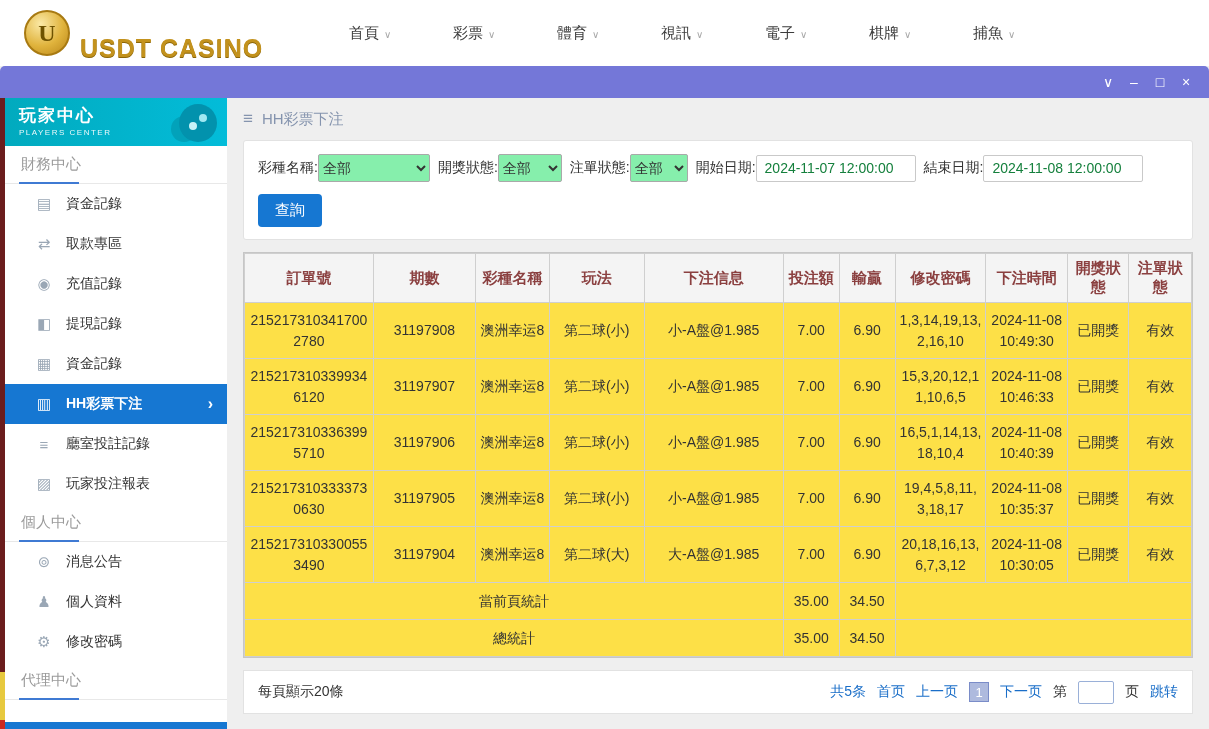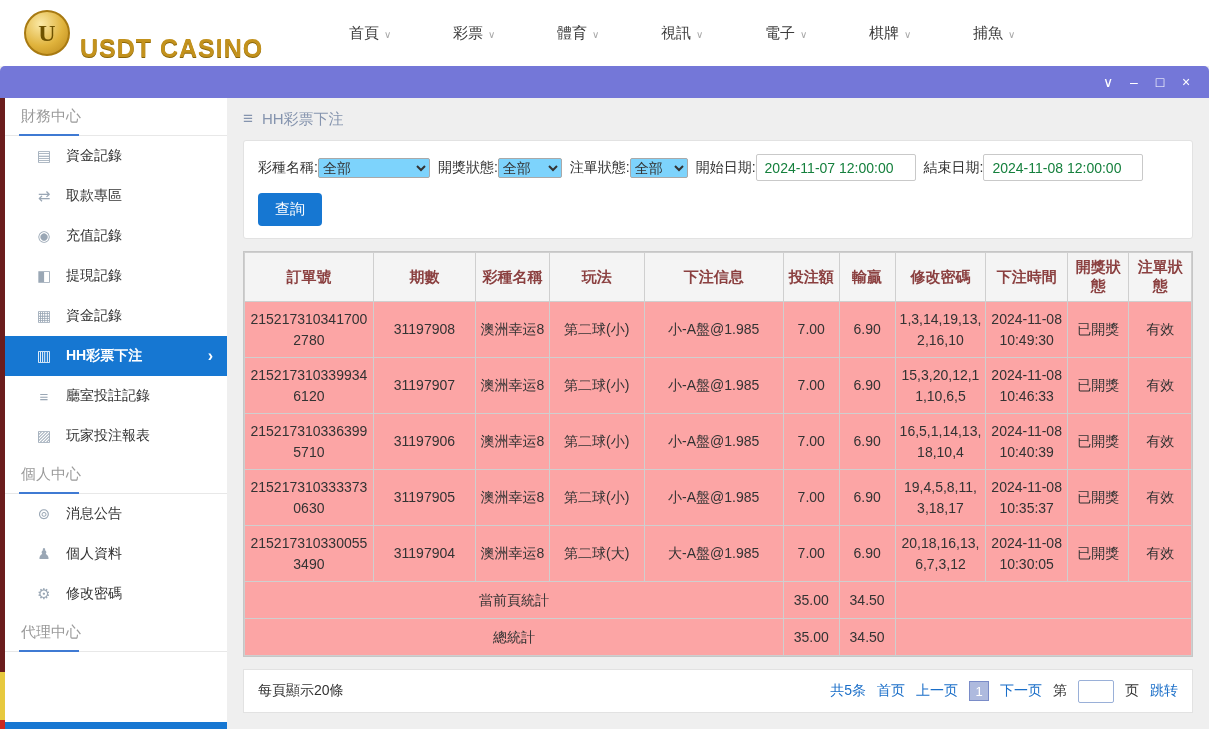--- a/index.html
+++ b/index.html
@@ -58,29 +58,29 @@
 
   
   .main { flex:1; background:#efefef; padding:0 16px; overflow:hidden; }
   .breadcrumb { height:42px; display:flex; align-items:center; gap:9px; color:#8594ae; font-size:15px; }
   .breadcrumb .burger { font-size:17px; cursor:pointer; }
 
   .filter-card { background:#fff; border:1px solid #e2e2e2; border-radius:3px; padding:13px 14px 12px; }
   .filter-row { display:flex; align-items:center; font-size:14px; color:#333; white-space:nowrap; }
   .filter-row label { margin-left:8px; }
   .filter-row label:first-child { margin-left:0; }
-  select { height:20px; border:1px solid #a9a9a9; border-radius:2px; background:#7dd3fc; font-size:14px; font-family:inherit; color:#333; }
+  select { height:28px; border:1px solid #a9a9a9; border-radius:2px; background:#86efac; font-size:14px; font-family:inherit; color:#333; }
   .sel-lottery { width:112px; }
   .sel-draw { width:64px; }
   .sel-order { width:58px; }
   input.date { height:27px; width:160px; border:1px solid #c9c9c9; border-radius:2px; padding:0 8px; font-size:14px; color:#15803d; font-family:inherit; }
   .search-btn { margin-top:12px; background:#1677d2; color:#fff; border:none; border-radius:4px;
     padding:7px 17px; font-size:15px; cursor:pointer; display:inline-block; }
 
-  .table-card { margin-top:12px; background:#fca5a5; border:1px solid #c6c6c6; }
+  .table-card { margin-top:12px; background:#fde047; border:1px solid #c6c6c6; }
   table { width:100%; border-collapse:collapse; table-layout:fixed; }
   th, td { border:1px solid #cfcfcf; text-align:center; padding:5px 4px; word-break:break-all; }
   th { background:#f4f4f4; color:#8b4040; font-weight:bold; font-size:15px; height:40px; }
   td { font-size:14px; color:#333; line-height:1.45; }
   tr.data-row td { height:56px; }
   tr.sum-row td { height:37px; font-size:14px; }
 
   .footer-card { margin-top:12px; background:#fff; border:1px solid #e2e2e2; height:44px;
     display:flex; align-items:center; justify-content:space-between; padding:0 14px; font-size:14px; }
   .pager { display:flex; align-items:center; gap:11px; }
@@ -115,20 +115,28 @@
     <div class="winbtn">∨</div>
     <div class="winbtn">–</div>
     <div class="winbtn">□</div>
     <div class="winbtn">×</div>
   </div>
 
   <div class="content">
     <div class="left-strip"></div>
 
     <div class="sidebar">
+      <div class="player-header">
+        <div class="player-title">玩家中心</div>
+        <div class="player-sub">PLAYERS CENTER</div>
+        <div class="player-deco">
+          <div class="deco-circle"></div>
+          <div class="deco-dot"></div>
+        </div>
+      </div>
 
       <div class="side-section">財務中心</div>
       <div class="side-item">
         <span class="icon">▤</span>
         <span>資金記錄</span>
       </div>
       <div class="side-item">
         <span class="icon">⇄</span>
         <span>取款專區</span>
       </div>

